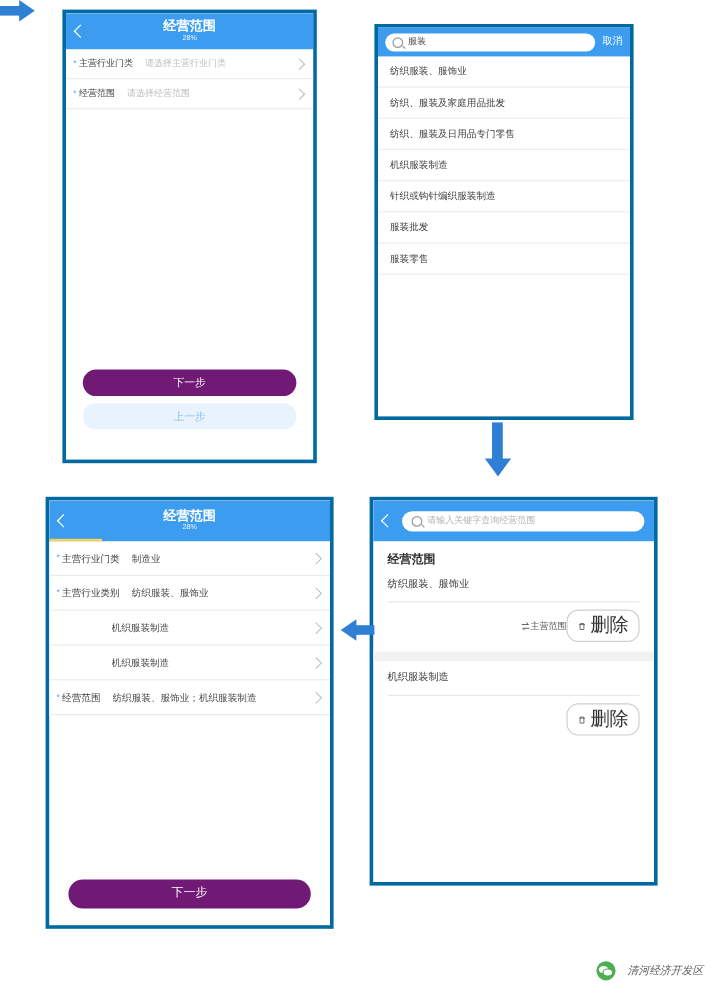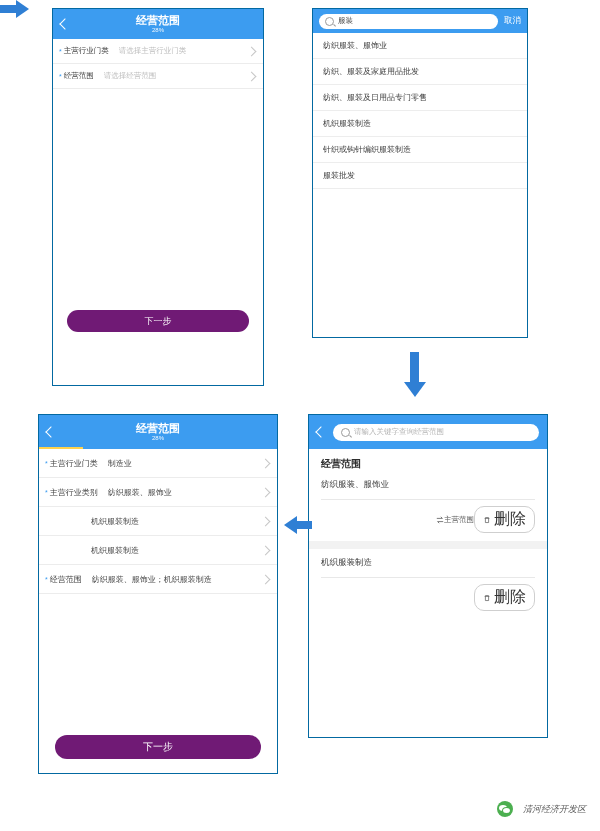--- a/index.html
+++ b/index.html
@@ -18,26 +18,26 @@
   .stage {
     position: absolute;
     left: 0; top: 0;
     width: 600px; height: 831px;
   }
 
   
   .phone {
     position: absolute;
     background: #ffffff;
-    border: 1px solid #0369a1;
+    border: 3px solid #0369a1;
     box-sizing: border-box;
     overflow: hidden;
   }
   #phone-topleft   { left: 52px;  top: 8px;   width: 212px; height: 378px; }
-  #phone-topright  { left: 312px; top: 8px;   width: 216px; height: 330px; }
+  #phone-topright  { left: 312px; top: 20px;   width: 216px; height: 330px; }
   #phone-botleft   { left: 38px;  top: 414px; width: 240px; height: 360px; }
   #phone-botright  { left: 308px; top: 414px; width: 240px; height: 324px; }
 
   
   .nav {
     position: relative;
     height: 30px;
     background: #3c9cf0;
     color: #ffffff;
     display: flex;
@@ -407,37 +407,39 @@
         <span class="chev"></span>
       </div>
       <div class="row">
         <span class="req">*</span>
         <span class="row-label">经营范围</span>
         <span class="row-value">请选择经营范围</span>
         <span class="chev"></span>
       </div>
     </div>
     <div class="btn btn-primary" id="btn-next-1">下一步</div>
+    <div class="btn btn-ghost" id="btn-prev-1">上一步</div>
   </div>
 
   <div class="phone" id="phone-topright">
     <div class="searchbar">
       <div class="search-pill">
         <span class="mag"></span>
         <span>服装</span>
       </div>
       <span class="search-cancel">取消</span>
     </div>
     <div>
       <div class="result">纺织服装、服饰业</div>
       <div class="result">纺织、服装及家庭用品批发</div>
       <div class="result">纺织、服装及日用品专门零售</div>
       <div class="result">机织服装制造</div>
       <div class="result">针织或钩针编织服装制造</div>
       <div class="result">服装批发</div>
+      <div class="result">服装零售</div>
     </div>
   </div>
 
   <div class="phone" id="phone-botleft">
     <div class="nav big">
       <div class="nav-back"></div>
       <div>
         <div class="nav-title">经营范围</div>
         <div class="nav-sub">28%</div>
       </div>

